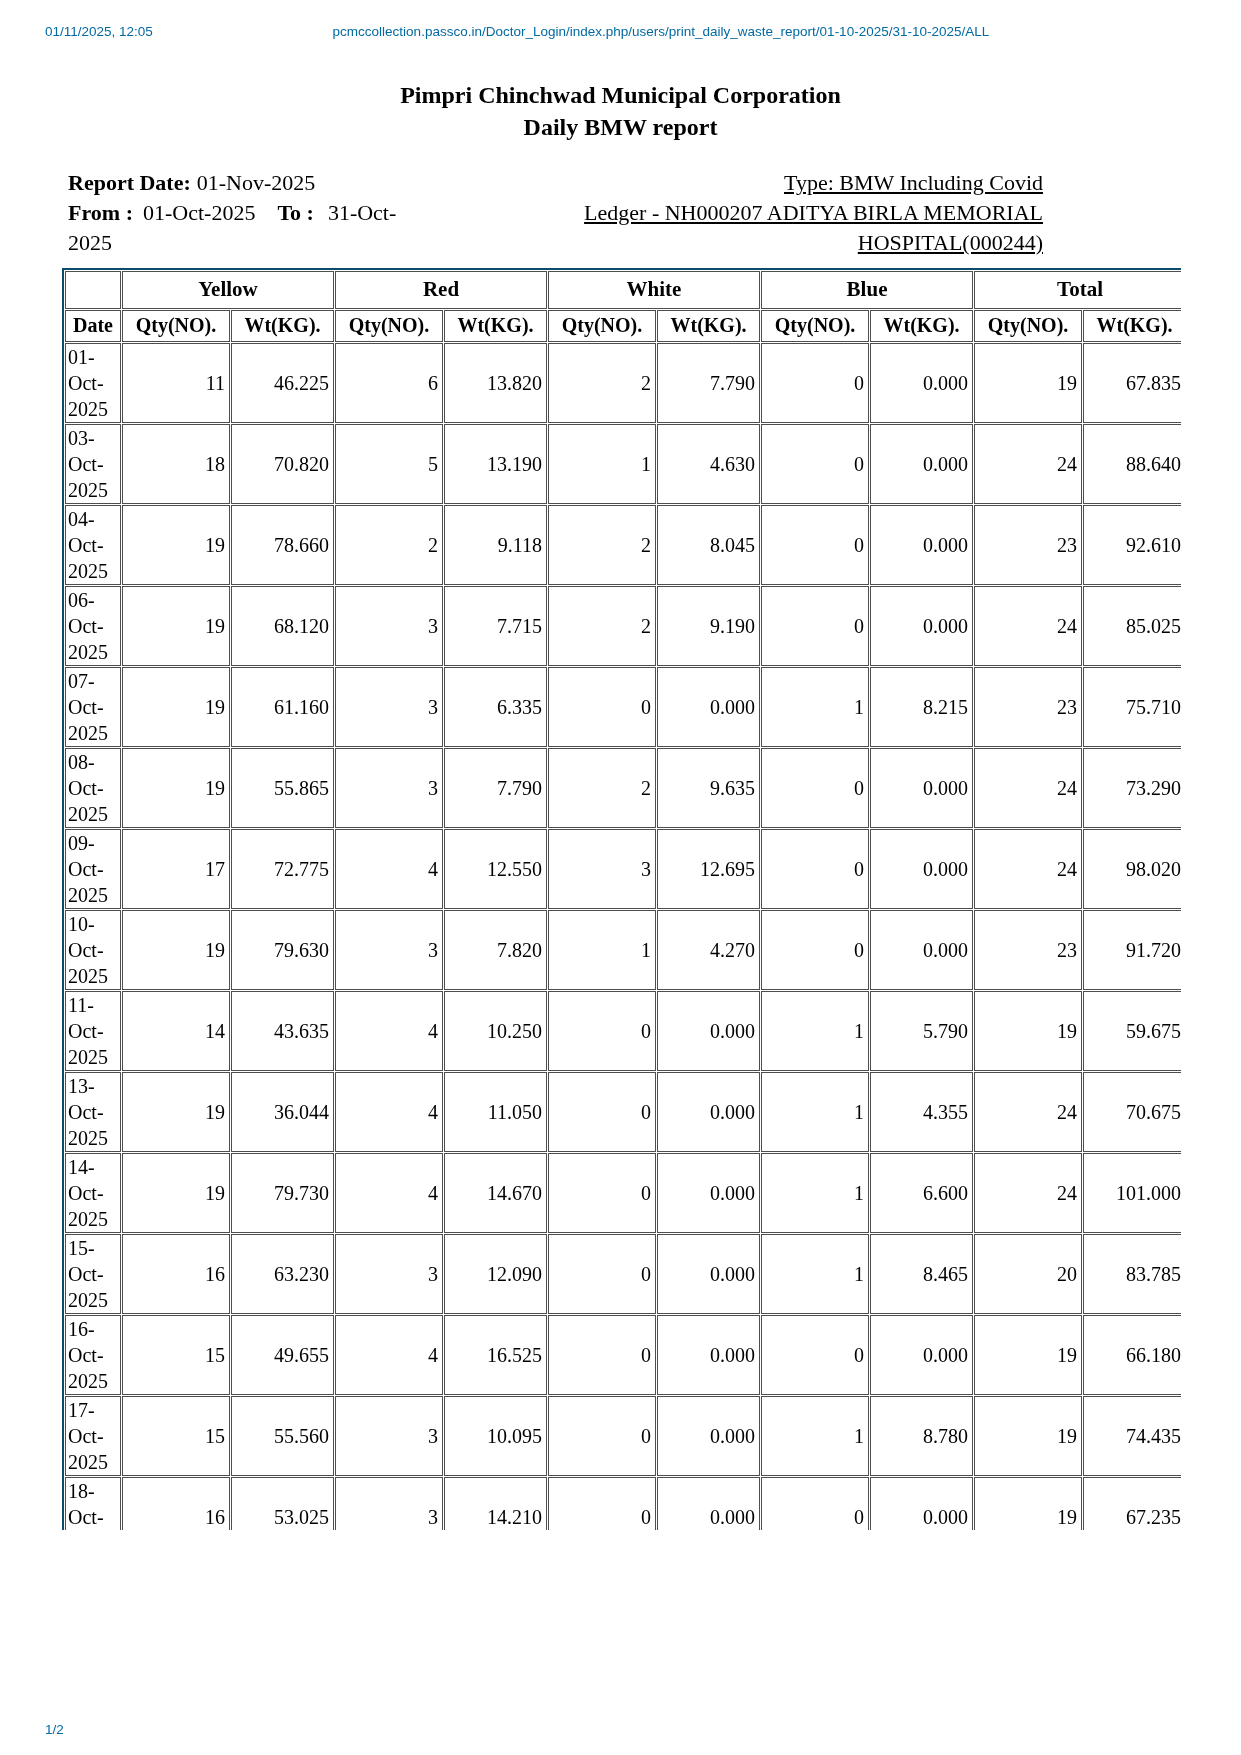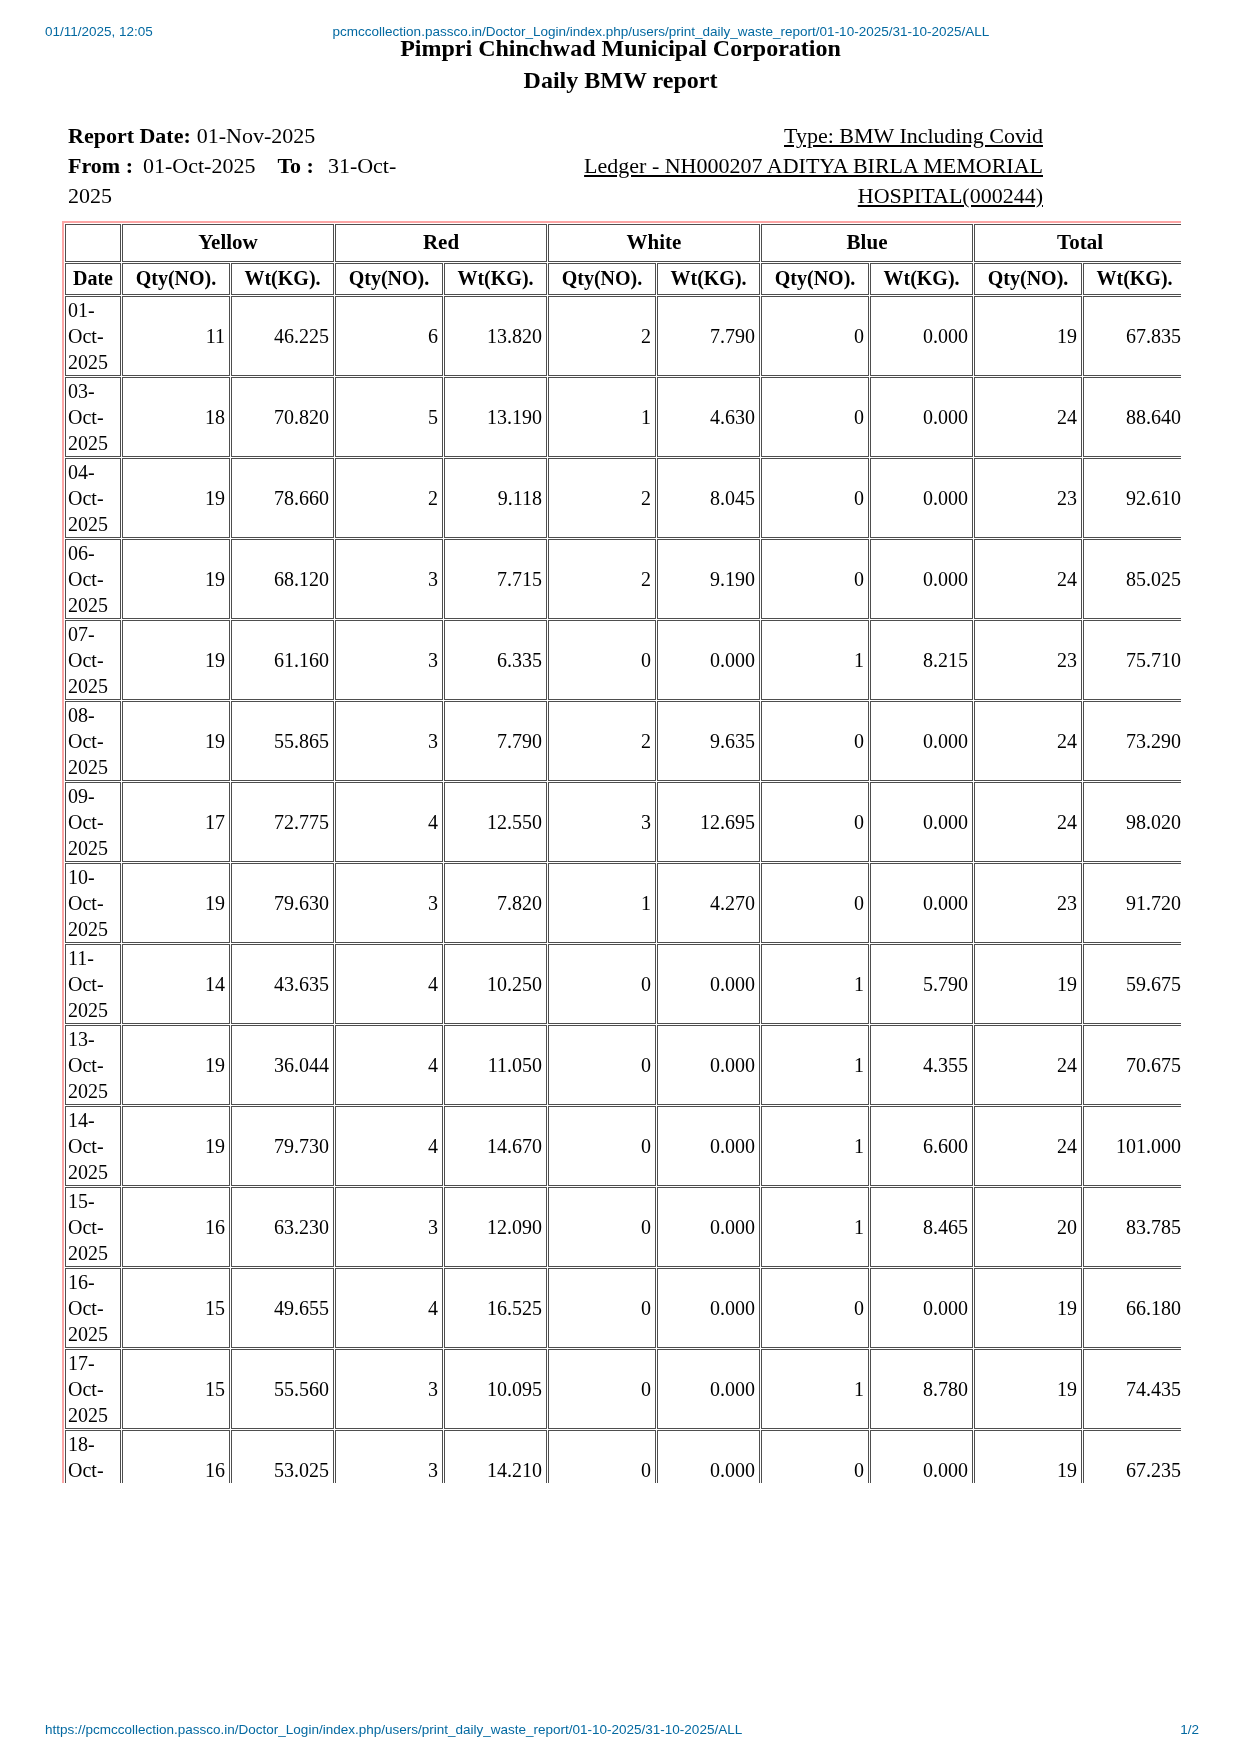--- a/index.html
+++ b/index.html
@@ -22,21 +22,21 @@
     font-family: "Liberation Sans", sans-serif;
     font-size: 13.5px;
     color: #0369a1;
   }
   .print-header { top: 24px; }
   .print-footer { bottom: 18px; justify-content: space-between; }
   .ph-datetime { flex: 0 0 auto; }
   .ph-url { flex: 1 1 auto; text-align: center; padding-right: 30px; }
   
   .title-block {
-    padding-top: 33px;
+    padding-top: 80px;
     text-align: center;
     font-size: 24px;
     font-weight: bold;
     line-height: 1.33;
   }
   
   .meta {
     margin: 24px 0 0 68px;
     width: 975px;
     display: flex;
@@ -56,21 +56,21 @@
     margin: 10px 0 0 62px;
     width: 1119px;
     height: 1262px;
     overflow: hidden;
   }
   table.bmw {
     width: 1117px;
     table-layout: fixed;
     border-collapse: separate;
     border-spacing: 1px;
-    border: 2px solid #fca5a5;
+    border: 2px solid #0c4a6e;
     background: #ffffff;
     font-size: 20px;
   }
   table.bmw th, table.bmw td {
     border: 1px solid #4e4e4e;
     background: #ffffff;
     overflow: hidden;
   }
   th.group-th {
     height: 34px;
@@ -365,17 +365,16 @@
             <td class="num-cell">0</td>
             <td class="num-cell">0.000</td>
             <td class="num-cell">19</td>
             <td class="num-cell">67.235</td>
           </tr>
         </tbody>
     </table>
   </div>
 
   <div class="print-footer">
-    <span>https://pcmccollection.passco.in/Doctor_Login/index.php/users/print_daily_waste_report/01-10-2025/31-10-2025/ALL</span>
     <span>1/2</span>
   </div>
 
 </div>
 
 </body></html>

